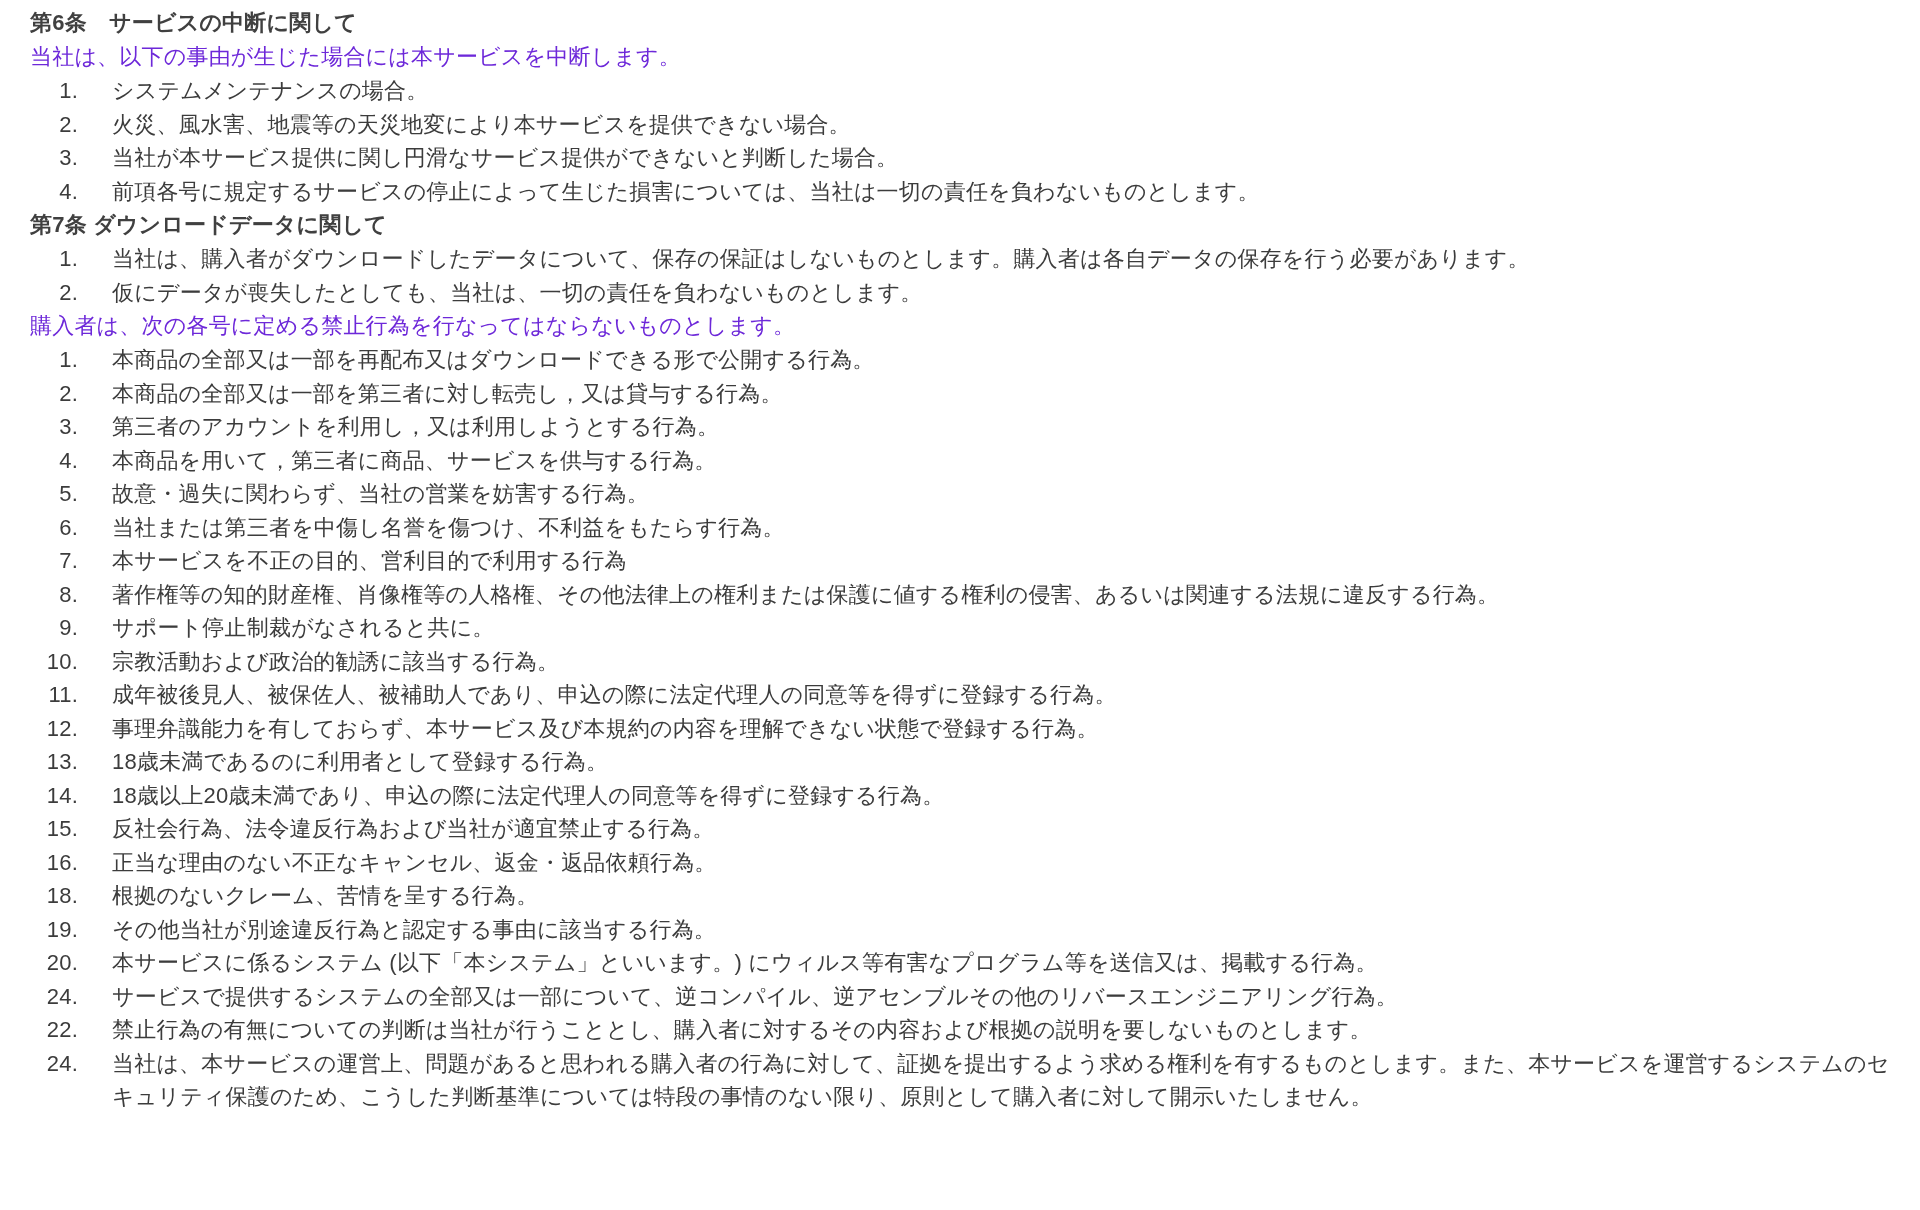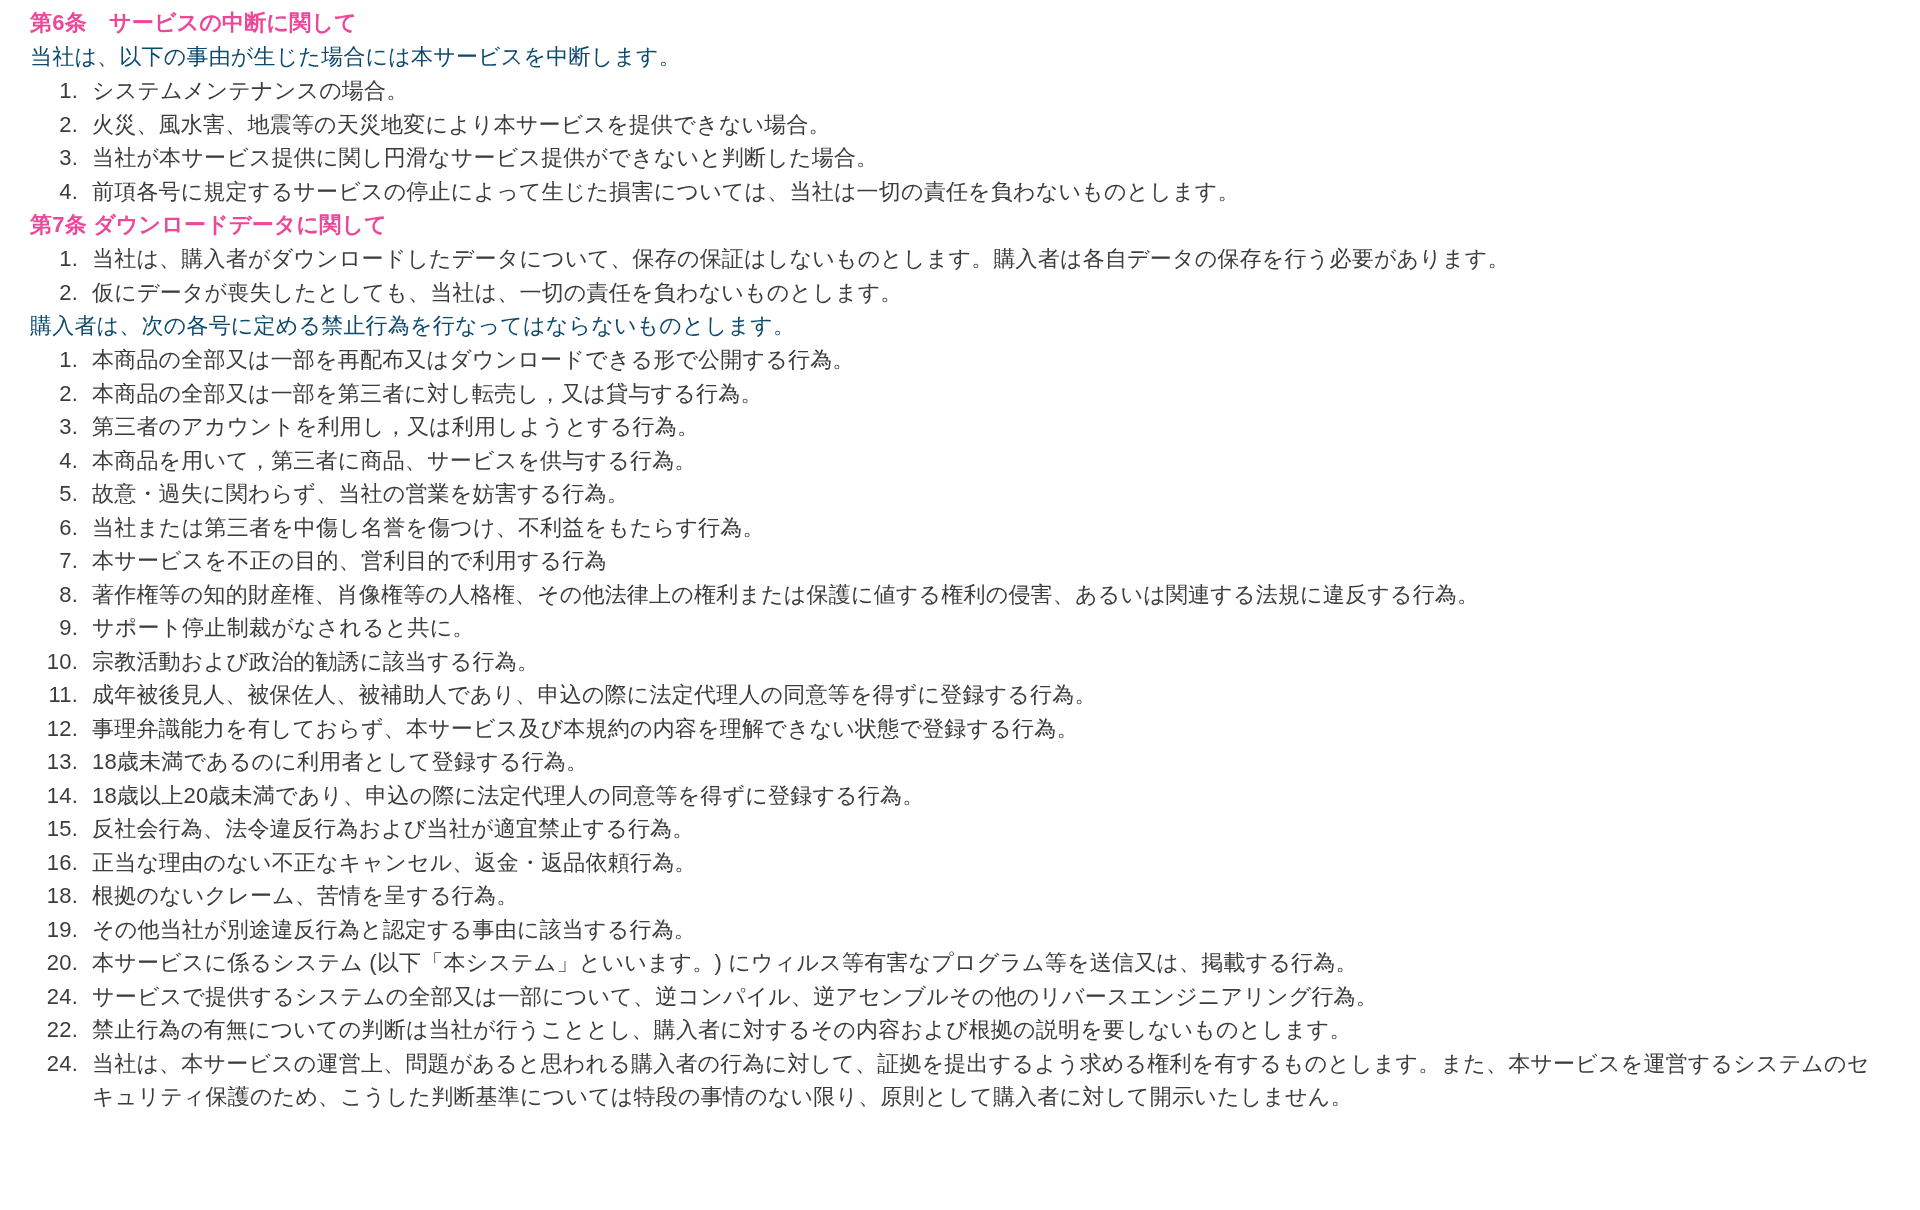--- a/index.html
+++ b/index.html
@@ -19,30 +19,30 @@
     width: 1920px;
     min-height: 1210px;
     padding: 6px 30px 0 30px;
   }
   .section {
     margin: 0 0 0 0;
   }
   .section-heading {
     font-size: 22px;
     font-weight: bold;
-    color: #ec4899;
+    color: #404040;
     line-height: 34px;
     margin: 0;
     padding: 0;
     letter-spacing: 0.2px;
   }
   .lead {
     font-size: 22px;
     line-height: 34px;
-    color: #0c4a6e;
+    color: #6d28d9;
     margin: 0;
     padding: 0;
     letter-spacing: 0.2px;
   }
   ol.num-list {
     list-style: none;
     margin: 0;
     padding: 0;
   }
   ol.num-list > li {
@@ -55,20 +55,21 @@
   }
   ol.num-list > li .marker {
     position: absolute;
     left: 0;
     width: 48px;
     text-align: right;
     color: #3c3c3c;
   }
   ol.num-list > li .txt {
     display: block;
+    margin-left: 20px;
   }
   ol.num-list.wide > li {
     padding-left: 62px;
   }
 </style>
 </head>
 <body>
 
 <div class="page">
 

